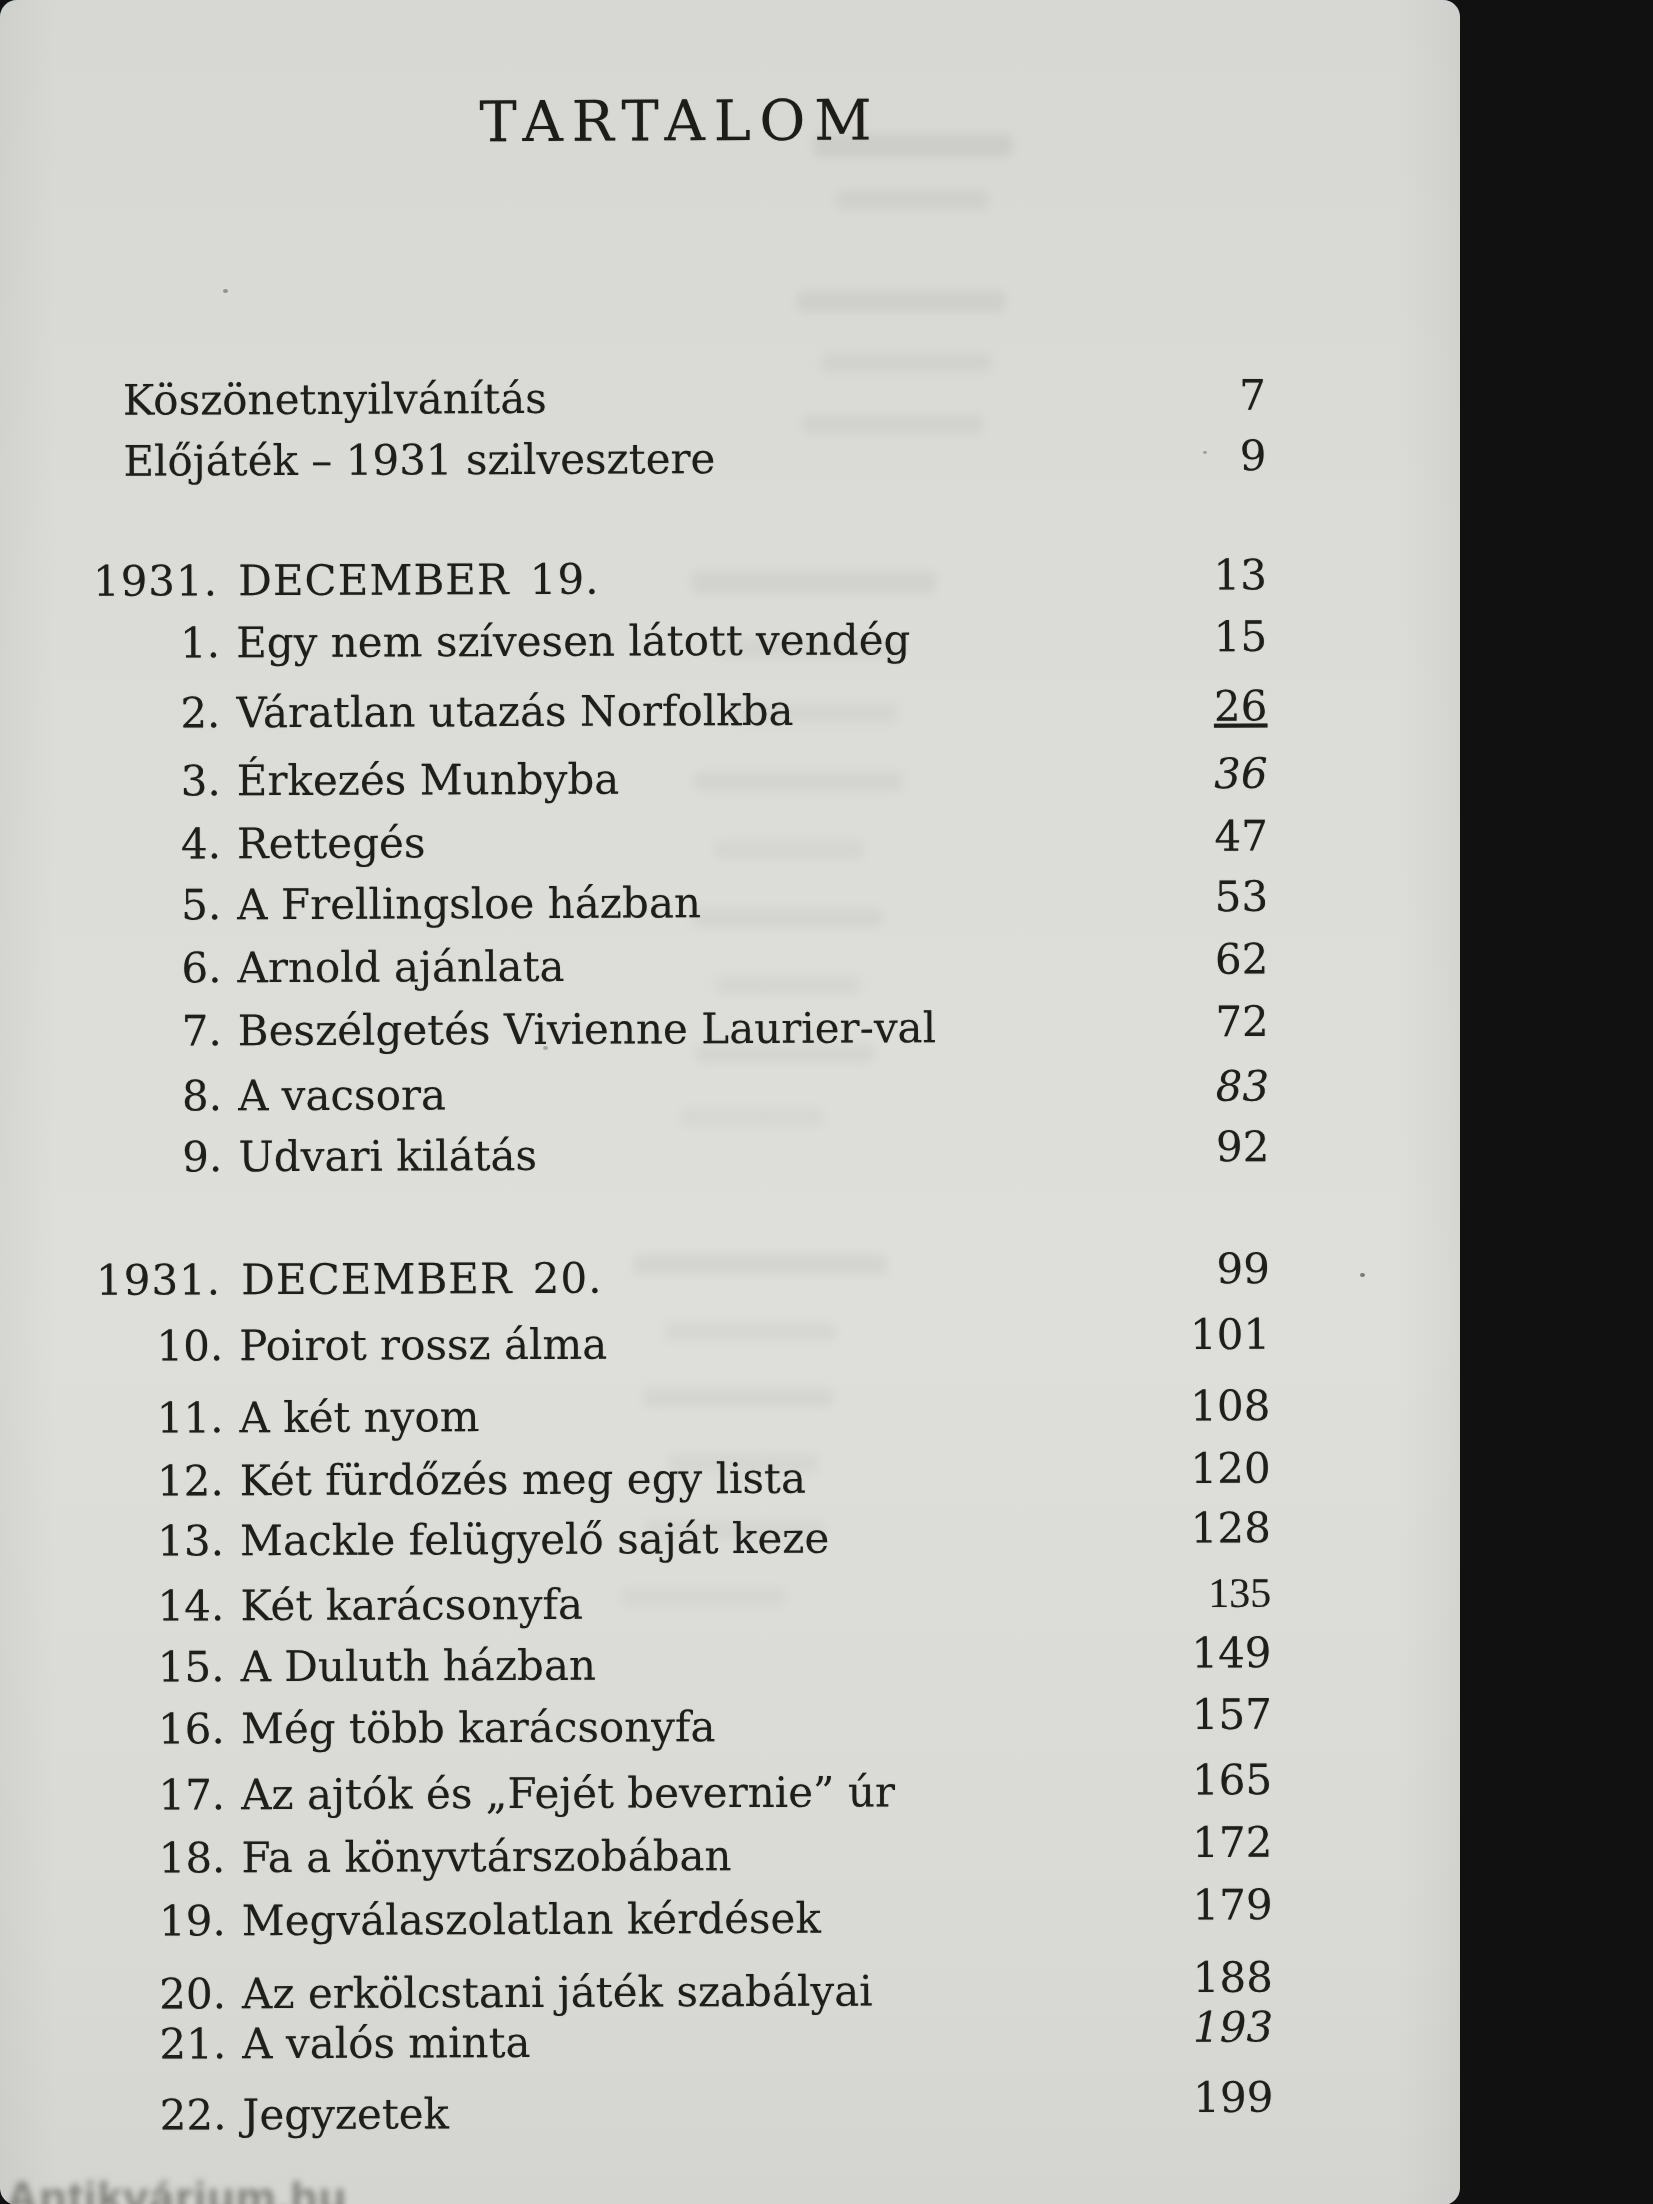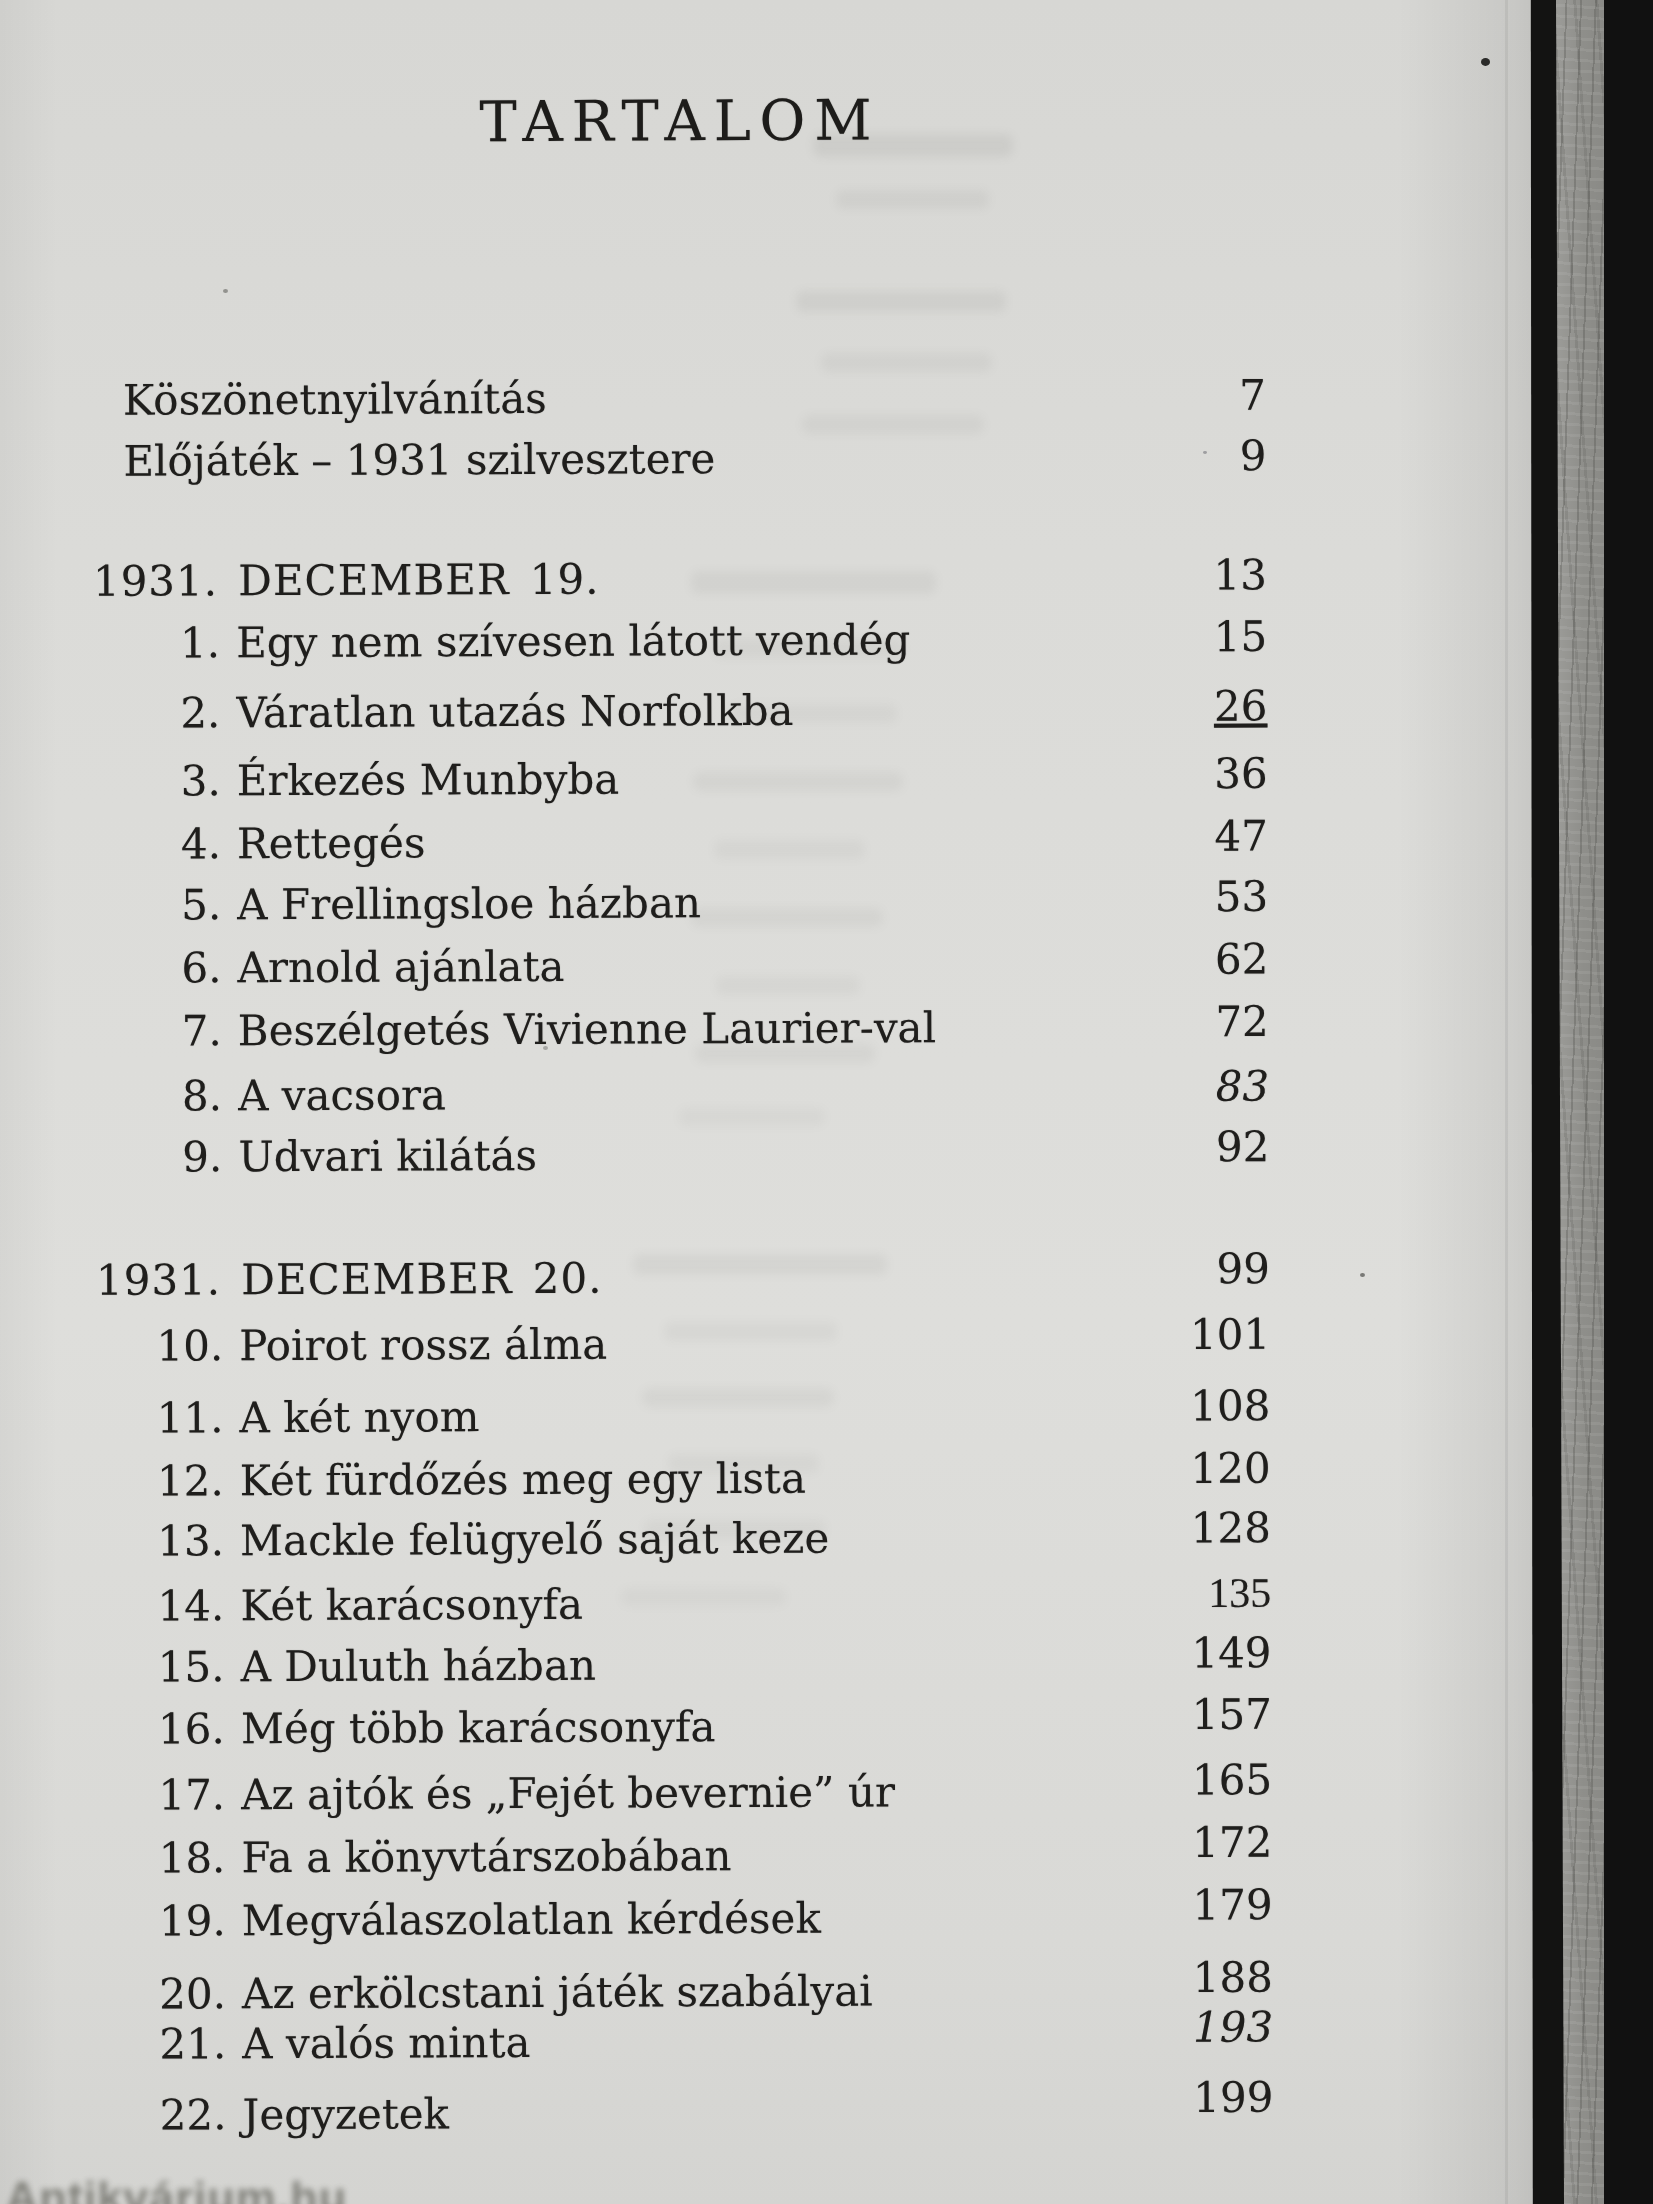--- a/index.html
+++ b/index.html
@@ -4,23 +4,24 @@
 <style>
   html, body {
     margin: 0; padding: 0;
     width: 1654px; height: 2205px;
     overflow: hidden;
     background: #111;
     font-family: "DejaVu Serif", "Liberation Serif", serif;
   }
   #photo {
     position: relative;
-    width: 1604px; height: 2205px;
+    width: 1460px; height: 2205px;
     overflow: hidden;
     background: #0c4a6e;
+    border-radius: 17px;
   }
   
   #paper {
     position: absolute;
     left: 0; top: 0;
     width: 1556px; height: 2205px;
     background:
       linear-gradient(90deg, rgba(0,0,0,0.04) 0, rgba(0,0,0,0) 58px),
       linear-gradient(90deg, rgba(0,0,0,0) 1397px, rgba(0,0,0,0.07) 1514px, rgba(0,0,0,0.12) 1556px),
       linear-gradient(180deg, #d7d7d4 0%, #dbdbd8 25%, #dededb 60%, #d9d9d6 88%, #d4d4d1 100%);
@@ -155,21 +156,21 @@
             <span class="page" style="transform: translateY(-1.8px);">15</span>
           </div>
           <div class="row chapter" style="top: 691px;">
             <span class="num">2.</span>
             <span class="label">Váratlan utazás Norfolkba</span>
             <span class="page" style="transform: translateY(-2.3px); text-decoration: underline;">26</span>
           </div>
           <div class="row chapter" style="top: 759px;">
             <span class="num">3.</span>
             <span class="label">Érkezés Munbyba</span>
-            <span class="page" style="transform: translateY(-2.8px);">36</span>
+            <span class="page" style="transform: translateY(-2.8px); font-style: italic;">36</span>
           </div>
           <div class="row chapter" style="top: 822px;">
             <span class="num">4.</span>
             <span class="label">Rettegés</span>
             <span class="page" style="transform: translateY(-3.3px);">47</span>
           </div>
           <div class="row chapter" style="top: 883px;">
             <span class="num">5.</span>
             <span class="label">A Frellingsloe házban</span>
             <span class="page" style="transform: translateY(-3.8px);">53</span>

